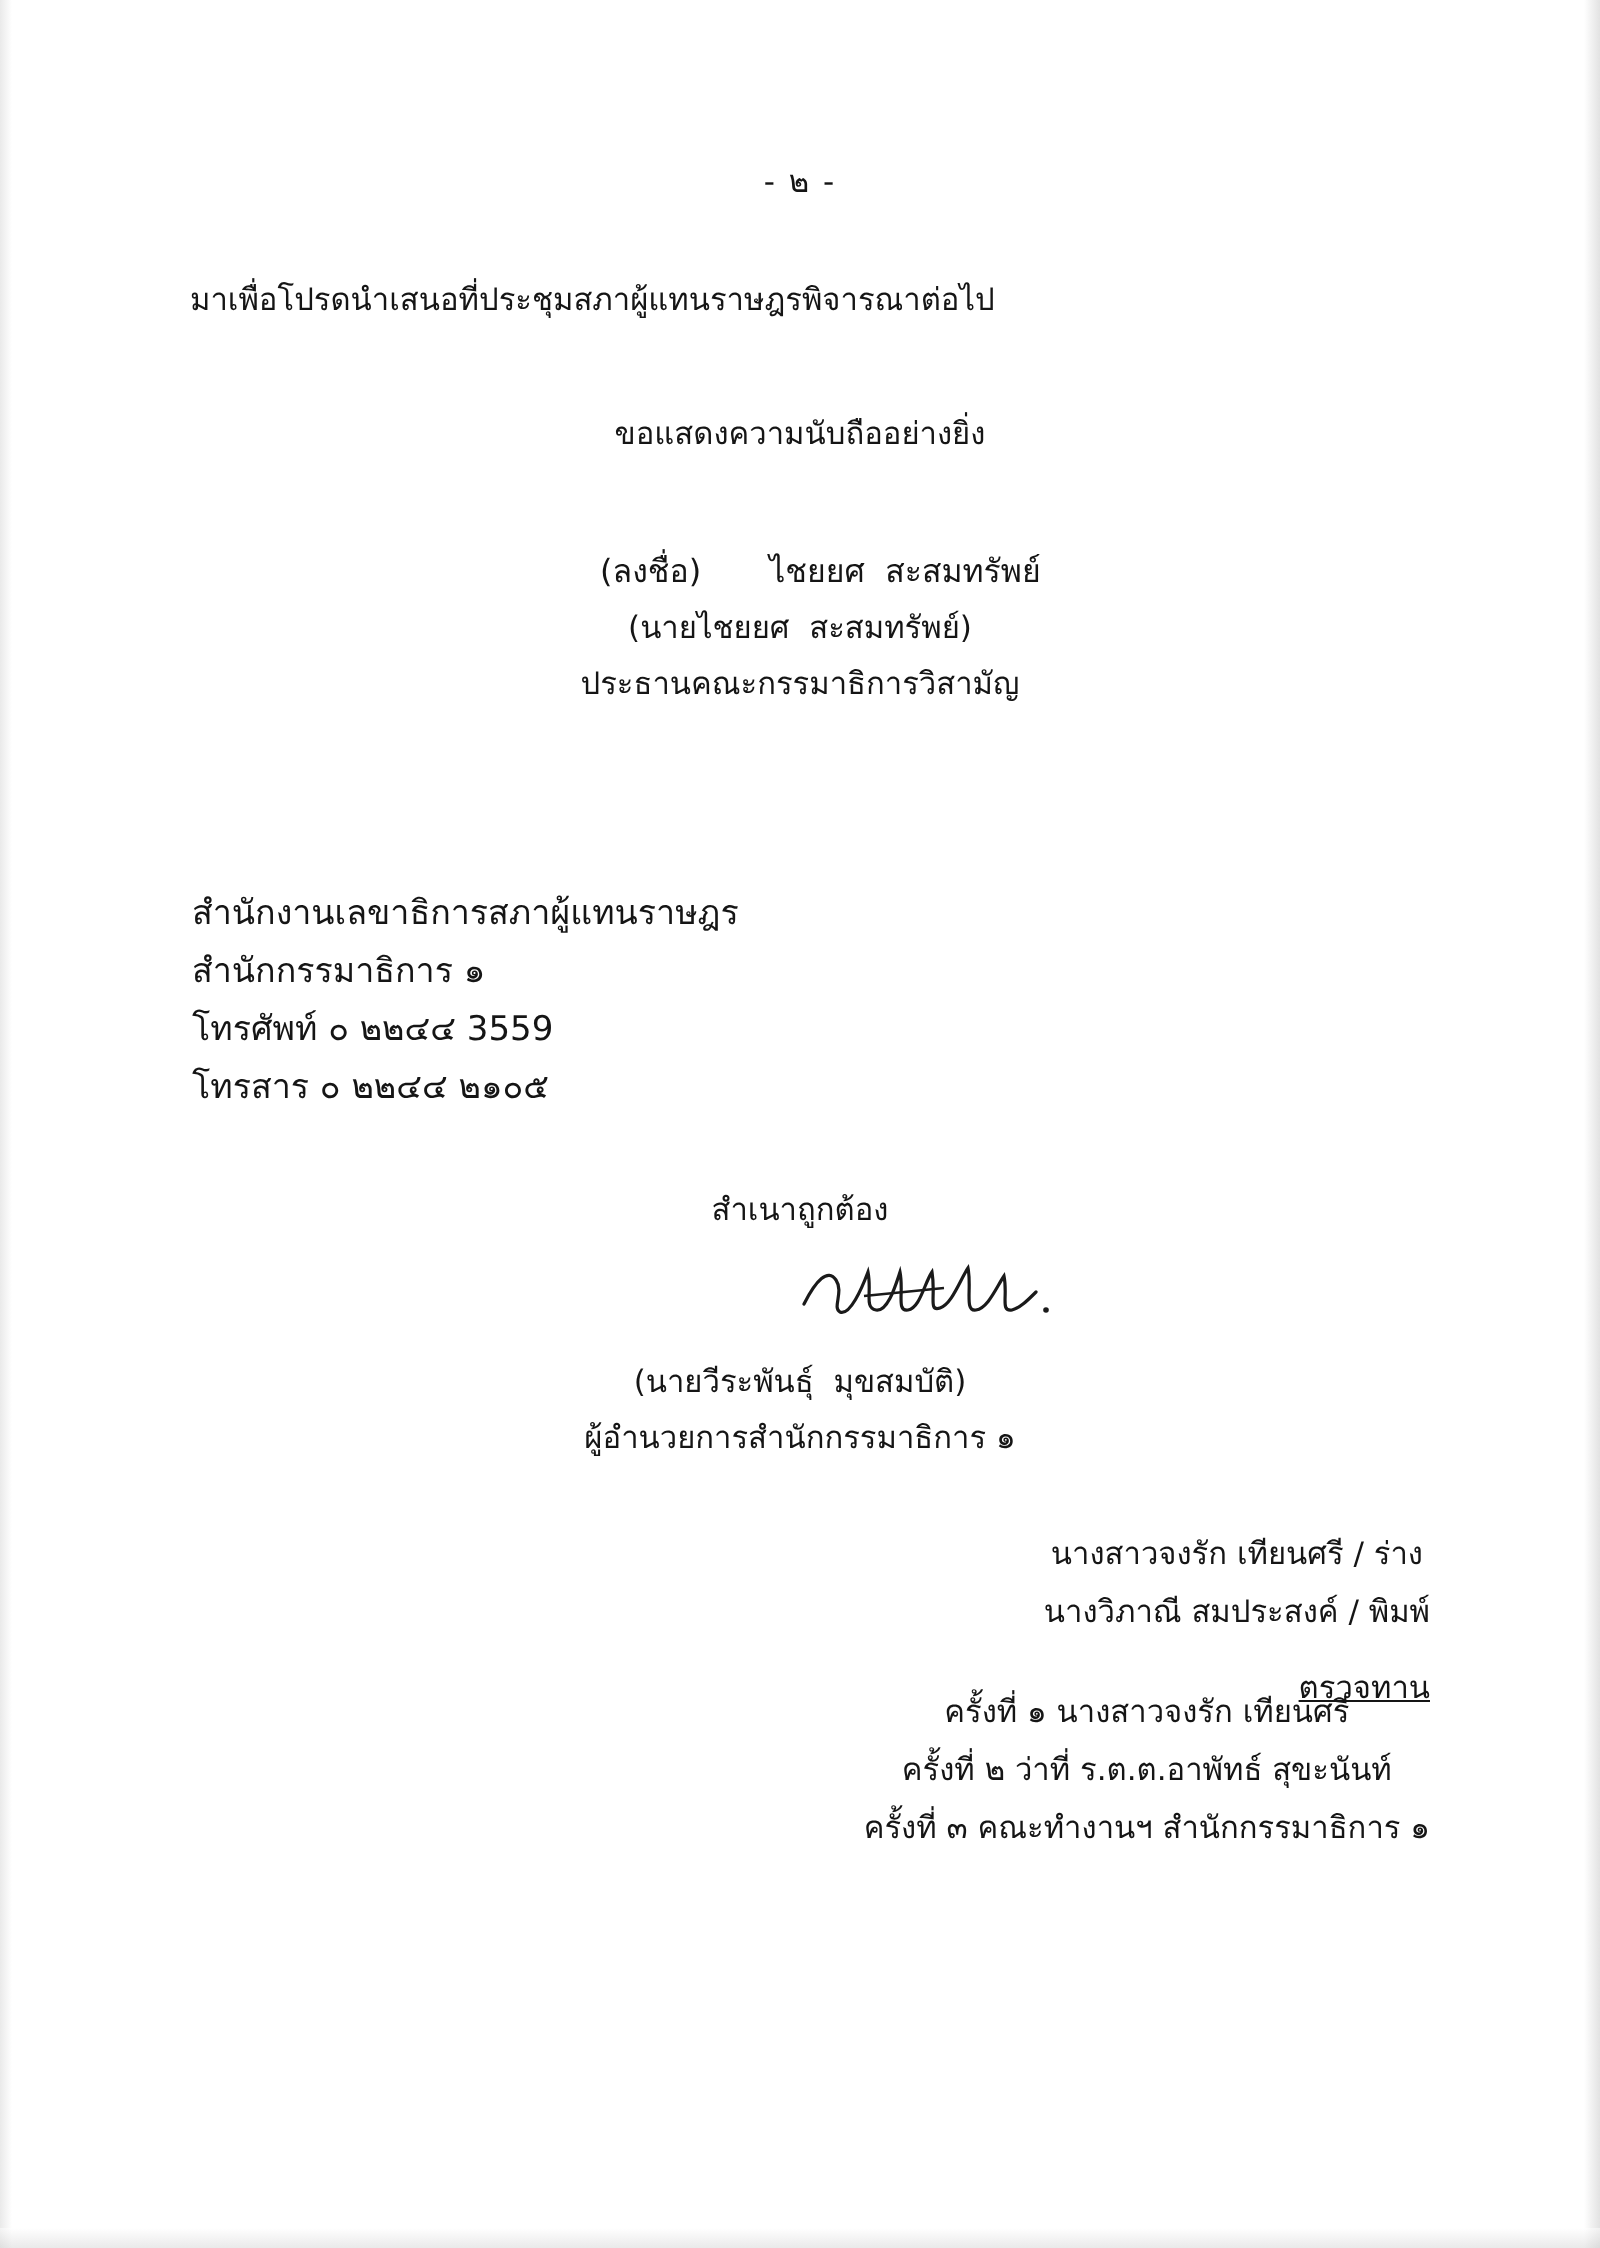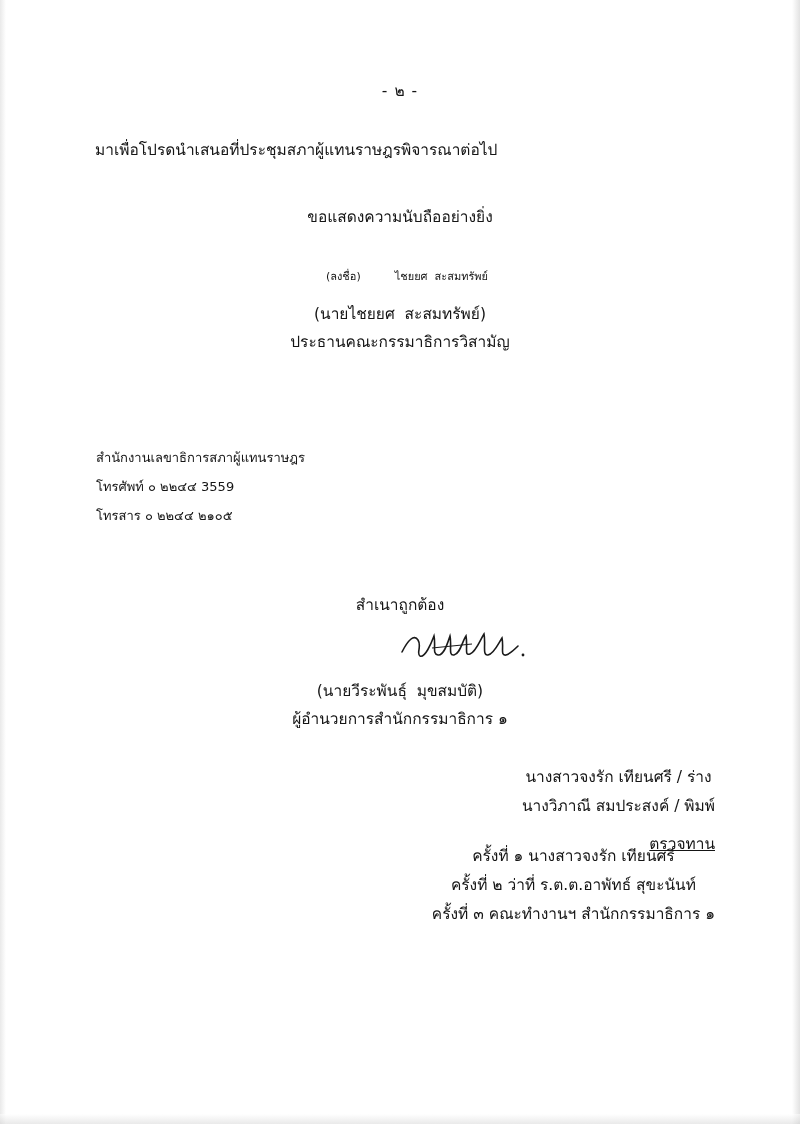--- a/index.html
+++ b/index.html
@@ -70,32 +70,32 @@
   .body-para .indent-line { display: block; text-indent: 106px; }
   .body-para .plain-line { display: block; }
 
   #closing-regards { top: 204px; }
   #signature-row {
     position: absolute;
     top: 254px;
     left: 0;
     width: 100%;
     text-align: center;
-    font-size: 11px;
+    font-size: 16px;
     white-space: pre;
   }
   #signature-row .sig-label { margin-right: 34px; }
   #signer-name-paren { top: 301px; }
   #signer-title { top: 329px; }
 
   .office-block {
     position: absolute;
     left: 96px;
     top: 443px;
-    font-size: 13px;
+    font-size: 17px;
     line-height: 29px;
   }
   .office-block span { display: block; }
 
   #copy-certified { top: 592px; }
 
   #scan-signature {
     position: absolute;
     left: 398px;
     top: 622px;
@@ -140,20 +140,21 @@
   <div id="signature-row">
     <span class="sig-label">(ลงชื่อ)</span><span>ไชยยศ  สะสมทรัพย์</span>
   </div>
 
   <div class="center" id="signer-title">ประธานคณะกรรมาธิการวิสามัญ</div>
 
   <div class="center" id="signer-name-paren">(นายไชยยศ  สะสมทรัพย์)</div>
 
   <div class="office-block">
     <span>สำนักงานเลขาธิการสภาผู้แทนราษฎร</span>
+    <span>สำนักกรรมาธิการ ๑</span>
     <span>โทรศัพท์ ๐ ๒๒๔๔ 3559</span>
     <span>โทรสาร ๐ ๒๒๔๔ ๒๑๐๕</span>
   </div>
 
   <div class="center" id="copy-certified">สำเนาถูกต้อง</div>
 
   <svg id="scan-signature" viewBox="0 0 130 44">
     <path d="M4 30 C10 18, 16 12, 20 18 C24 24, 18 32, 22 34 C27 36, 33 22, 36 14
              C38 24, 34 32, 40 33 C46 34, 50 20, 52 14 C54 24, 50 34, 56 33
              C62 32, 64 20, 68 14 C70 26, 66 34, 72 32 C78 30, 82 18, 86 12

